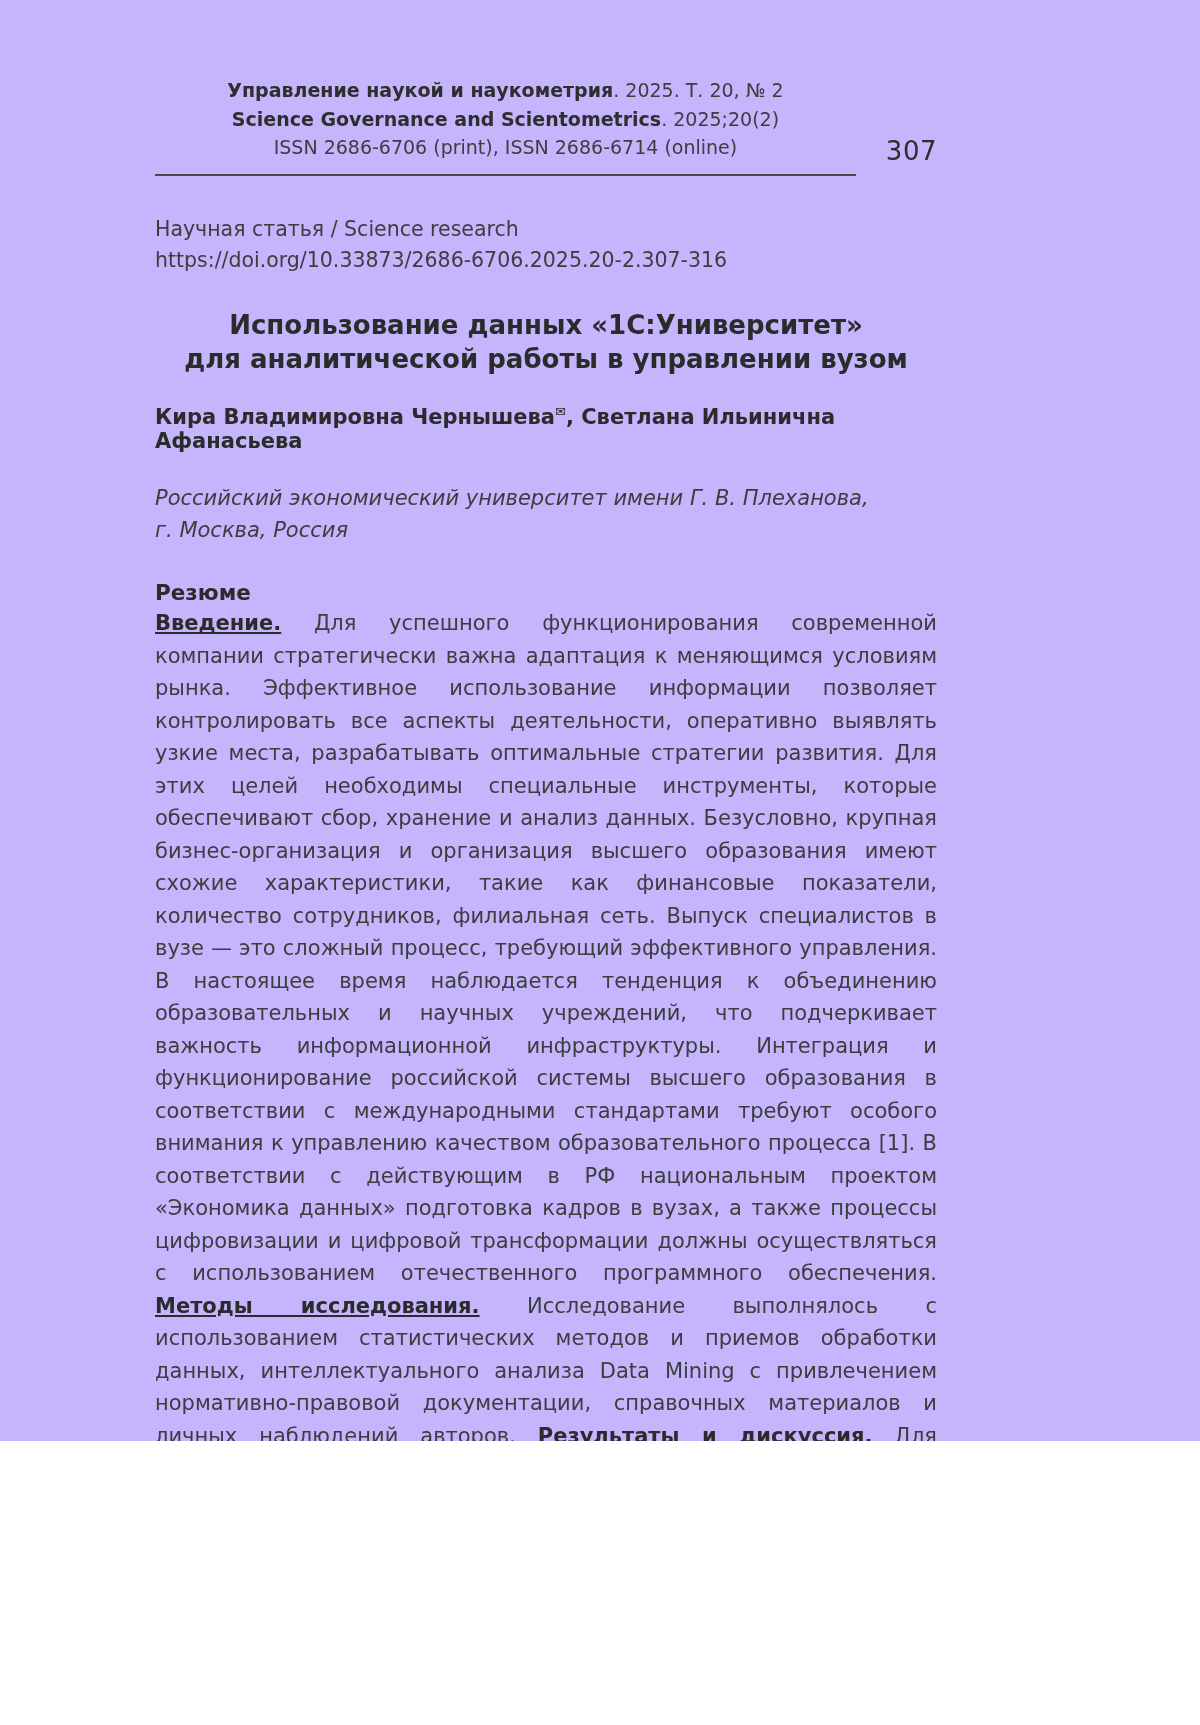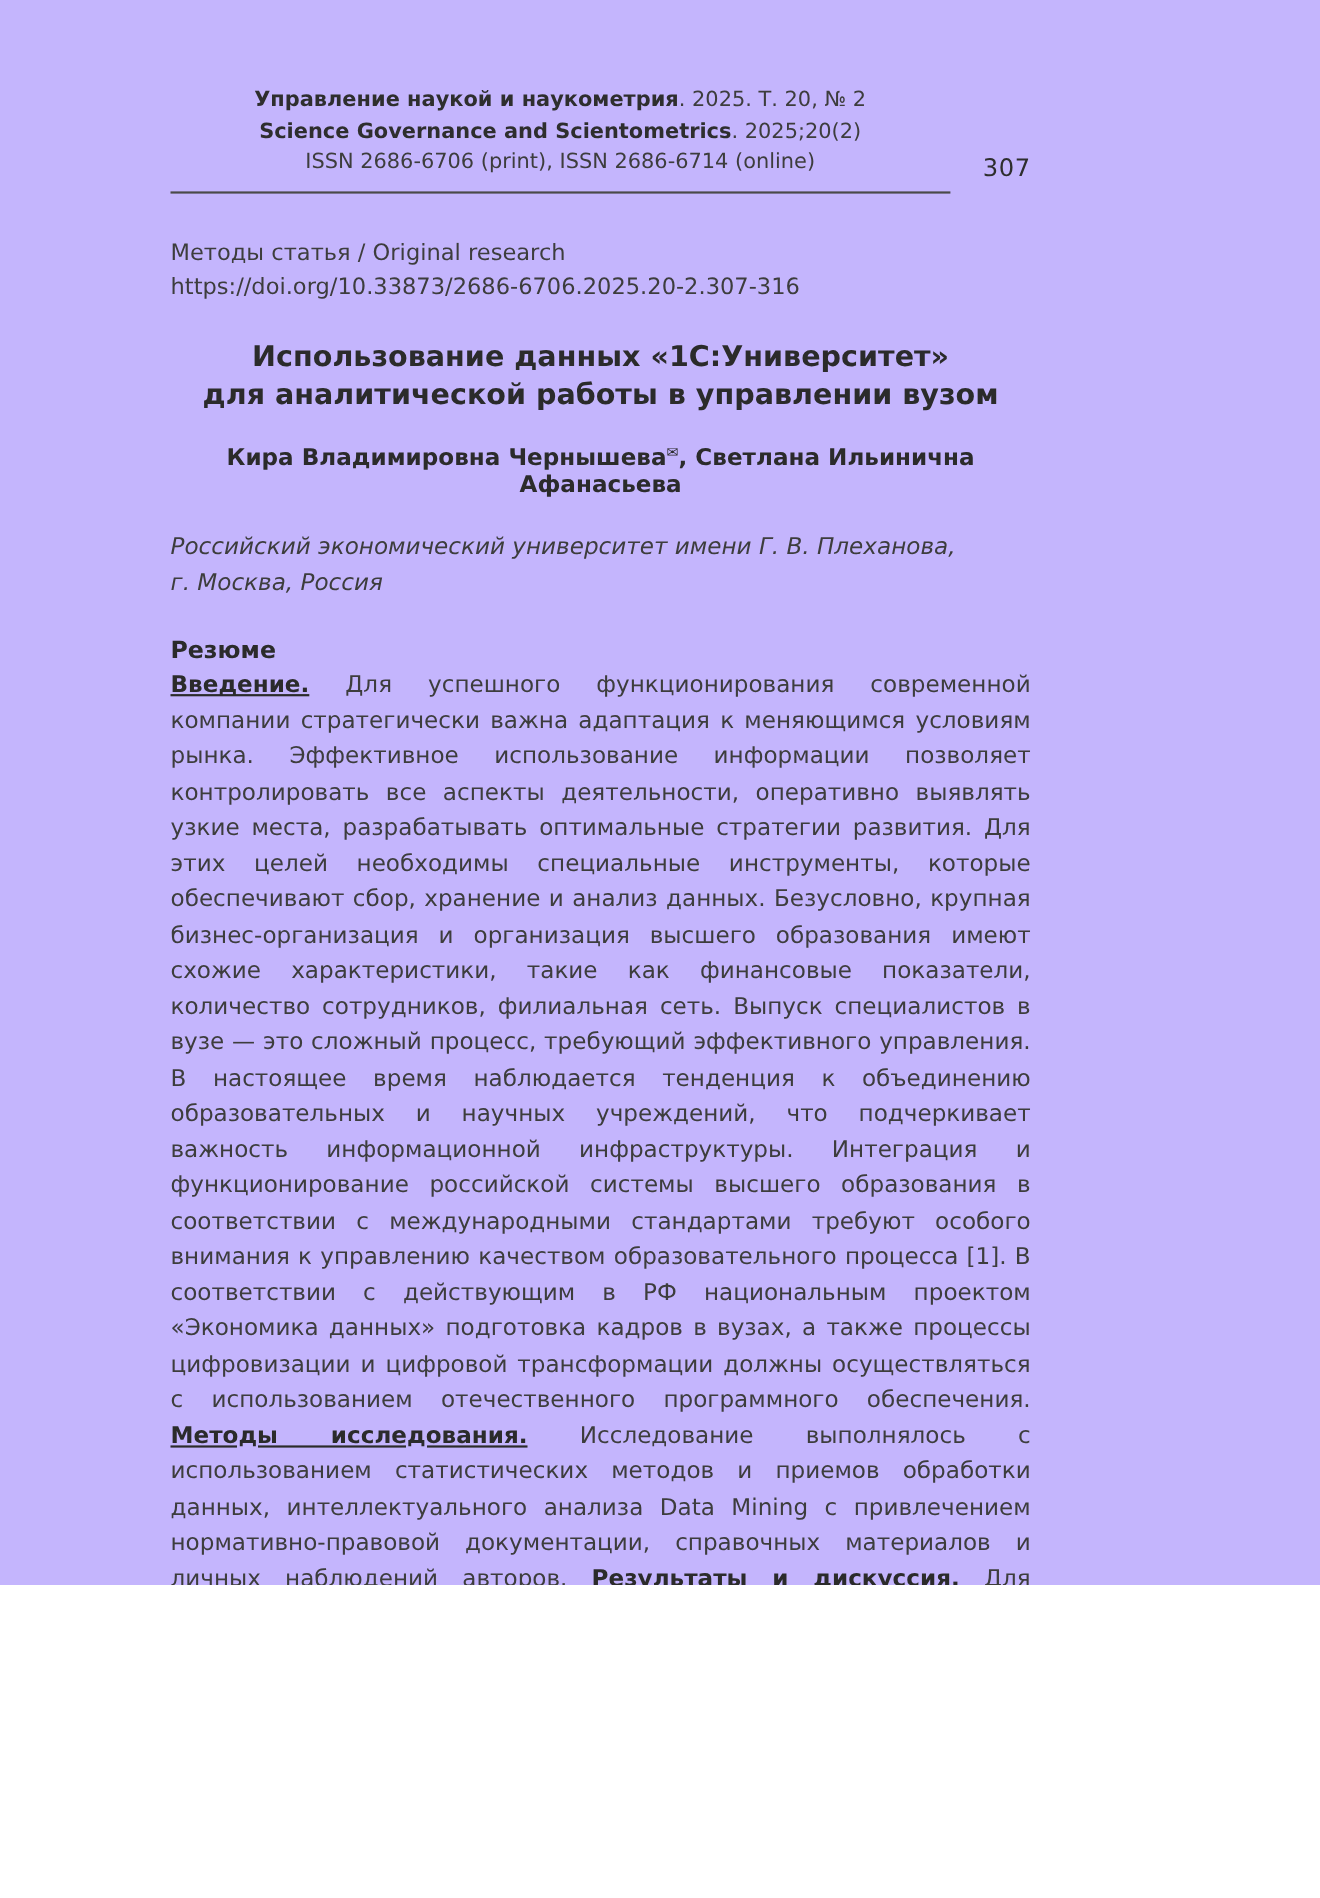--- a/index.html
+++ b/index.html
@@ -32,21 +32,21 @@
     flex: 1;
     text-align: center;
     font-size: 19px;
     line-height: 1.5;
     border-bottom: 2px solid #4a4a4a;
     padding-bottom: 12px;
     color: #3d3d3d;
   }
   .header-left b { color: #2e2e2e; }
   .page-num {
-    font-size: 22px;
+    font-size: 26px;
     color: #2e2e2e;
     padding-left: 30px;
     padding-bottom: 10px;
     letter-spacing: 0.5px;
   }
   
   .meta {
     margin-top: 38px;
     font-size: 20.5px;
     line-height: 1.52;
@@ -57,21 +57,20 @@
     margin-top: 32px;
     text-align: center;
     font-weight: bold;
     font-size: 26px;
     line-height: 1.32;
     color: #2b2b2b;
     white-space: pre-line;
   }
   .authors {
     margin-top: 28px;
-    text-align: center;
     font-weight: bold;
     font-size: 21px;
     color: #2b2b2b;
   }
   .authors sup {
     font-size: 13px;
     font-weight: normal;
   }
   .affiliation {
     margin-top: 30px;
@@ -117,21 +116,21 @@
     <div class="header-row">
       <div class="header-left">
         <div><b>Управление наукой и наукометрия</b><span>. 2025. Т. 20, № 2</span></div>
         <div><b>Science Governance and Scientometrics</b><span>. 2025;20(2)</span></div>
         <div>ISSN 2686-6706 (print), ISSN 2686-6714 (online)</div>
       </div>
       <div class="page-num">307</div>
     </div>
 
     <div class="meta">
-      <div>Методы статья / Original research</div>
+      <div>Научная статья / Science research</div>
       <div><a class="doi" href="#">https://doi.org/10.33873/2686-6706.2025.20-2.307-316</a></div>
     </div>
 
     <h1 class="title">Использование данных «1С:Университет»
 для аналитической работы в управлении вузом</h1>
 
     <div class="authors"><span>Кира Владимировна Чернышева</span><sup>✉</sup><span>, </span><span>Светлана Ильинична Афанасьева</span></div>
 
     <div class="affiliation">Российский экономический университет имени Г. В. Плеханова,
 г. Москва, Россия</div>

